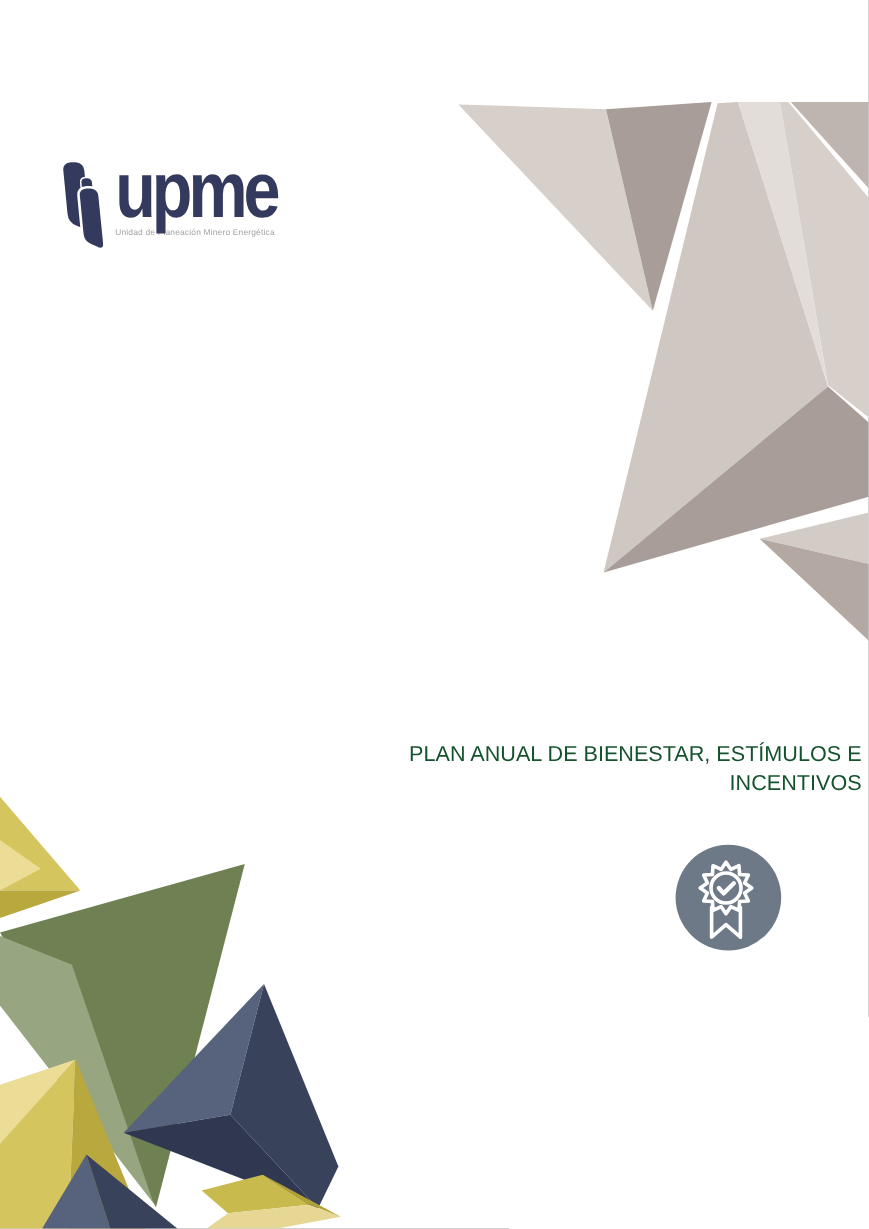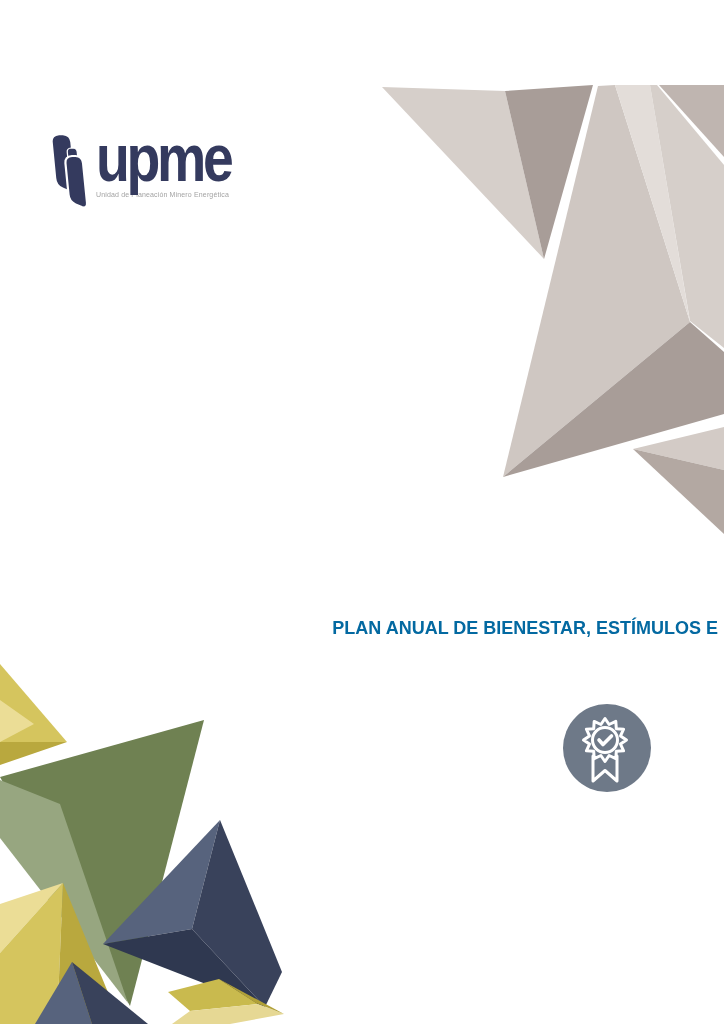--- a/index.html
+++ b/index.html
@@ -16,21 +16,21 @@
     font-weight:bold;color:#343a5e;font-size:66px;line-height:60px;
     letter-spacing:-4px;transform:scaleX(0.84);transform-origin:left top;
     white-space:nowrap;
   }
   .tagline{
     margin-top:3px;font-size:7px;color:#a3a3a3;letter-spacing:0.15px;
     white-space:nowrap;
   }
   .title-block{
     position:absolute;top:617px;right:6px;width:460px;
-    text-align:right;color:#0369a1;font-weight:bold;
+    text-align:right;color:#14532d;font-weight:normal;
     font-size:18px;line-height:23.5px;
   }
   .title-block div{white-space:nowrap;}
   .badge{position:absolute;left:561px;top:702px;}
 </style>
 </head>
 <body>
 
 <div class="page">
 
@@ -71,20 +71,21 @@
       <path stroke="#ffffff" stroke-width="2.5" transform="translate(15,22) scale(0.88)" d="M8,0 C3,0.5 0,3 0.5,8 L4,44 C4.5,50 7,53 12,55 L19,58 C23,59.5 25.5,57.5 25,53 L20.5,8 C20,3 17,0.5 12,0 Z" fill="#343a5e"></path>
     </svg>
     <div class="logo-text">
       <div class="wordmark">upme</div>
       <div class="tagline">Unidad de Planeación Minero Energética</div>
     </div>
   </div>
 
   <div class="title-block">
     <div>PLAN ANUAL DE BIENESTAR, ESTÍMULOS E</div>
+    <div>INCENTIVOS</div>
   </div>
 
   <svg class="badge" width="92" height="92" viewBox="-46 -46 92 92" xmlns="http://www.w3.org/2000/svg">
     <circle cx="0" cy="0" r="44" fill="#6e7988"></circle>
     <g transform="translate(-2,-8)" fill="none" stroke-linejoin="round" stroke-linecap="round">
       <path stroke-width="3" d="M-12,16 L-12,41 L0,30.5 L12,41 L12,16" stroke="#ffffff"></path>
       <polygon stroke-width="3" points="0,-21.5 4.1,-15.5 10.8,-18.6 11.3,-11.3 18.6,-10.8 15.5,-4.1 21.5,0 15.5,4.1 18.6,10.8 11.3,11.3 10.8,18.6 4.1,15.5 0,21.5 -4.1,15.5 -10.8,18.6 -11.3,11.3 -18.6,10.8 -15.5,4.1 -21.5,0 -15.5,-4.1 -18.6,-10.8 -11.3,-11.3 -10.8,-18.6 -4.1,-15.5" stroke="#ffffff"></polygon>
       <circle stroke-width="3" cx="0" cy="0" r="12.5" stroke="#ffffff"></circle>
       <polyline stroke-width="3.6" points="-6,0 -2,4.5 6.5,-4" stroke="#ffffff"></polyline>
     </g>

